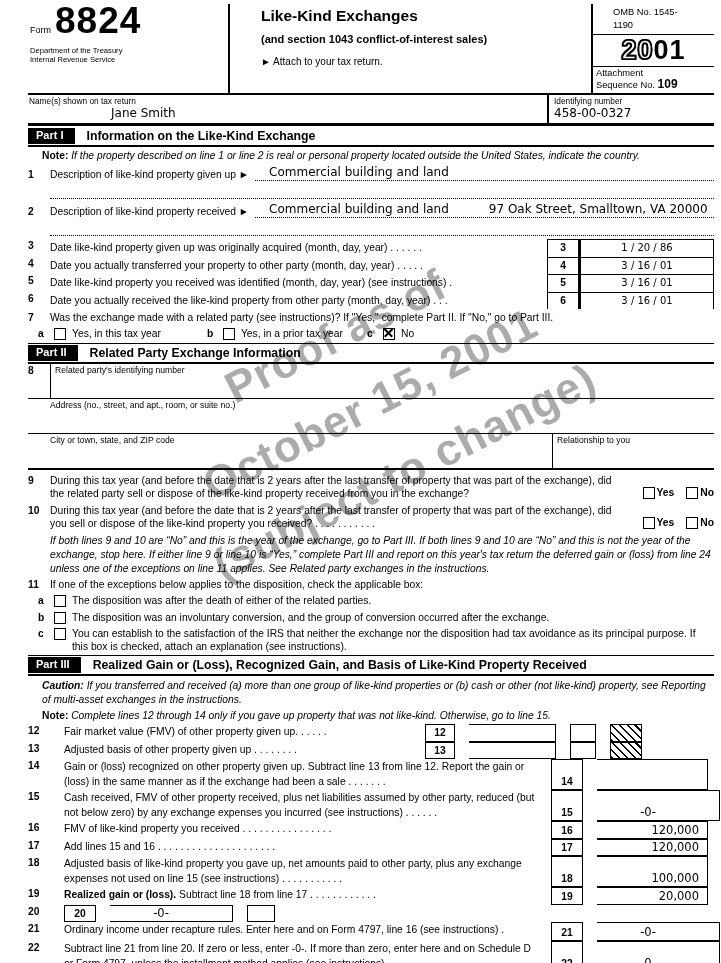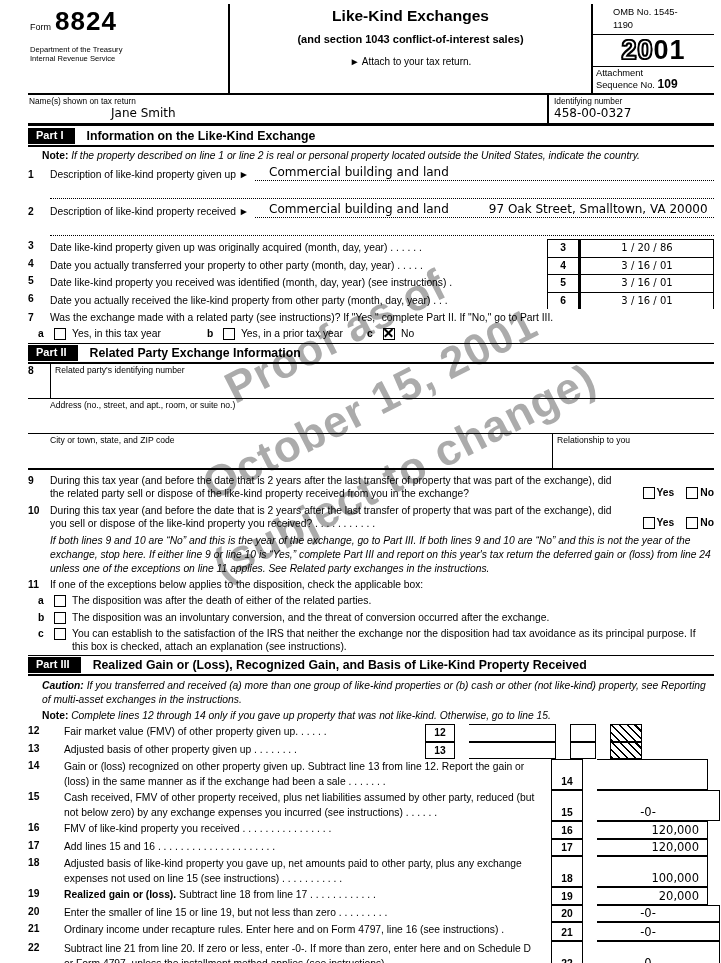--- a/index.html
+++ b/index.html
@@ -10,23 +10,23 @@
   
   .watermark{position:absolute;z-index:0;left:130px;top:290px;width:480px;
              transform:rotate(-27deg);transform-origin:center;
              font-weight:bold;font-size:44px;line-height:76px;text-align:center;
              letter-spacing:1px;pointer-events:none;}
   
   .hdr{display:flex;border-bottom:2.5px solid #000;}
   .hdr-left{width:194px;border-right:2px solid #000;padding:2px 4px 2px 2px;}
   .hdr-form-row{display:flex;align-items:baseline;gap:4px;}
   .hdr-form-label{font-size:9px;}
-  .hdr-form-num{font-size:26px;font-weight:bold;letter-spacing:1px;line-height:30px;}
+  .hdr-form-num{font-size:37px;font-weight:bold;letter-spacing:1px;line-height:30px;}
   .hdr-agency{font-size:7.6px;line-height:9px;margin-top:9px;}
-  .hdr-center{flex:1;text-align:center;padding-top:3px;}
+  .hdr-center{flex:1;text-align:left;padding-top:3px;padding-left:31px;}
   .hdr-title{font-size:15.5px;font-weight:bold;line-height:17px;}
   .hdr-sub{font-size:11px;font-weight:bold;margin-top:9px;}
   .hdr-attach{font-size:10px;margin-top:9px;}
   .hdr-right{width:121px;border-left:2px solid #000;font-size:9.3px;}
   .hdr-omb{padding:2px 20px;border-bottom:1.5px solid #000;}
   .hdr-year{border-bottom:1.5px solid #000;text-align:center;padding:1px 0 2px;
             font-size:27px;font-weight:bold;line-height:28px;letter-spacing:1px;}
   .yr-outline{color:#fff;-webkit-text-stroke:1.6px #000;
               text-shadow:-1px -1px 0 #000,1px -1px 0 #000,-1px 1px 0 #000,1px 1px 0 #000;}
   .hdr-att{padding:1px 3px 2px;line-height:11px;}
@@ -302,21 +302,21 @@
       <span class="ltext">If one of the exceptions below applies to the disposition, check the applicable box:</span>
     </div>
     <div class="cbrow">
       <span class="cbletter">a</span>
       <span class="cb"></span>
       <span>The disposition was after the death of either of the related parties.</span>
     </div>
     <div class="cbrow">
       <span class="cbletter">b</span>
       <span class="cb"></span>
-      <span>The disposition was an involuntary conversion, and the threat of conversion occurred after the exchange.</span>
+      <span>The disposition was an involuntary conversion, and the group of conversion occurred after the exchange.</span>
     </div>
     <div class="cbrow" style="height:auto;align-items:flex-start;">
       <span class="cbletter">c</span>
       <span class="cb" style="margin-top:1px;"></span>
       <span style="flex:1;">You can establish to the satisfaction of the IRS that neither the exchange nor the disposition had tax avoidance as its principal purpose. If this box is checked, attach an explanation (see instructions).</span>
     </div>
 
     <div class="partbar topline">
       <span class="partlabel">Part III</span>
       <span class="parttitle">Realized Gain or (Loss), Recognized Gain, and Basis of Like-Kind Property Received</span>
@@ -407,21 +407,20 @@
       <span class="rc-num">19</span>
       <span class="rc-amt">
           <span class="fillval">20,000</span>
         </span>
       <span class="rc-cents">
           <span class="fillval">00</span>
         </span>
     </div>
     <div class="p3row h1">
       <span class="lnum">20</span>
-      <span class="p3text">Enter the smaller of line 15 or line 19, but not less than zero   .    .    .    .    .    .    .    .    .</span>
       <span class="rc-num">20</span>
       <span class="rc-amt" style="justify-content: center; padding-right: 20px;">
           <span class="fillval">-0-</span>
         </span>
       <span class="rc-cents">
           <span class="fillval"></span>
         </span>
     </div>
     <div class="p3row h1" style="height:19px;">
       <span class="lnum">21</span>

